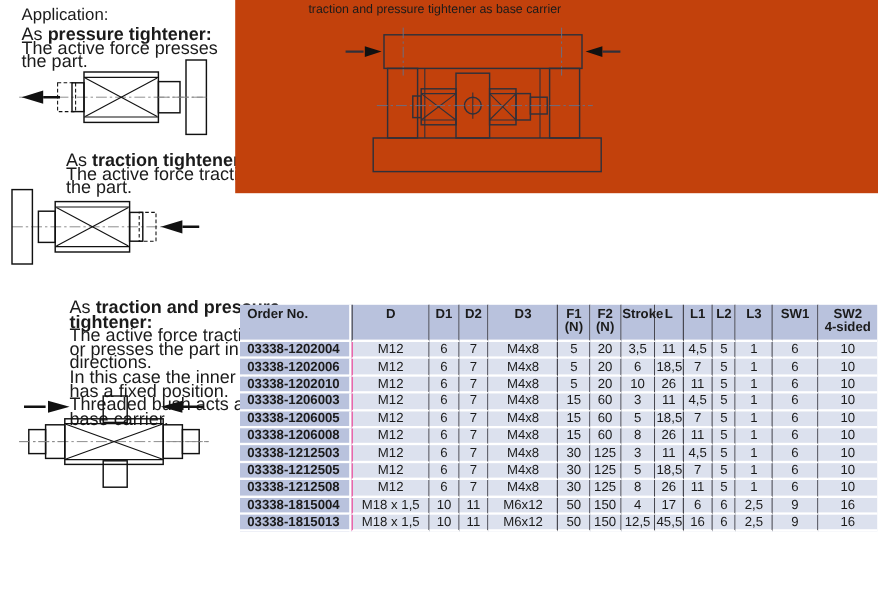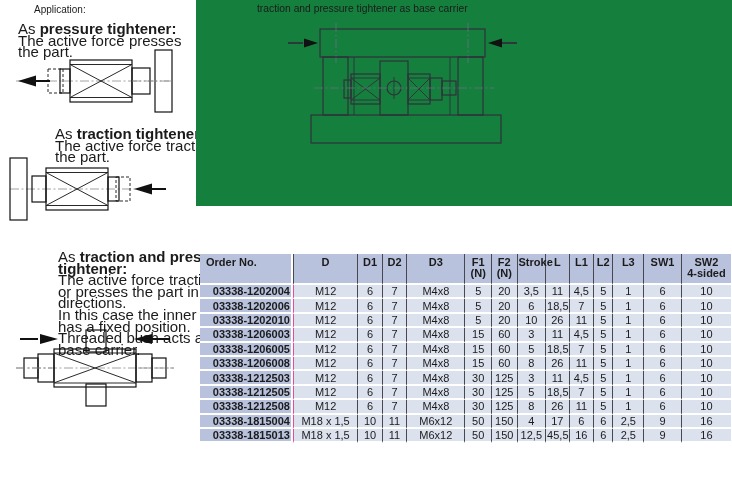--- a/index.html
+++ b/index.html
@@ -2,48 +2,48 @@
 <html><head>
 <meta charset="utf-8">
 <style>
   html,body{margin:0;padding:0;background:#fff;}
   .page{
     position:relative;width:732px;height:491px;background:#fff;overflow:hidden;
     font-family:"Liberation Sans",sans-serif;color:#1b1b1b;
   }
   
   .left-col{position:absolute;left:18px;top:4px;width:180px;height:480px;}
-  .app-label{position:absolute;left:0;top:0;font-size:10px;margin-left:16px;}
+  .app-label{position:absolute;left:0;top:0;font-size:14px;}
   .sec{position:absolute;left:0;width:180px;font-size:15px;line-height:11.6px;}
   .sec p{margin:0;}
   .sec .ttl b{font-weight:bold;}
   .dia{position:absolute;}
   
-  .blue-panel{position:absolute;left:196px;top:0;width:536px;height:206px;background:#15803d;}
+  .blue-panel{position:absolute;left:196px;top:0;width:536px;height:161px;background:#c2410c;}
   .panel-caption{position:absolute;left:61px;top:3px;font-size:10.3px;color:#1b1b1b;}
   .main-dia{position:absolute;left:82px;top:22px;}
   
   .tbl-wrap{position:absolute;left:200px;top:254px;width:532px;}
   table.tbl{border-collapse:separate;border-spacing:0;table-layout:fixed;width:531px;font-size:11px;}
   table.tbl th{
     background:#b9c2dd;font-weight:bold;vertical-align:top;text-align:center;
     padding:3px 1px 0 1px;height:31px;border-bottom:2px solid #fff;
     border-right:1px solid #474750;white-space:pre-line;line-height:11px;box-sizing:border-box;
   }
   table.tbl th:first-child{text-align:left;padding-left:6px;border-right:2px solid #fff;}
   table.tbl th:nth-child(2){border-left:1px solid #474750;}
   table.tbl th:last-child{border-right:none;}
   table.tbl td{
     background:#dce1ee;text-align:center;vertical-align:middle;height:14.4px;
     border-bottom:2px solid #fff;border-right:1px solid #474750;
     padding:0 1px;box-sizing:border-box;line-height:10px;
   }
   table.tbl td:last-child{border-right:none;}
   table.tbl td.order{
-    background:#b9c2dd;font-weight:bold;text-align:right;padding-left:6px;
+    background:#b9c2dd;font-weight:bold;text-align:left;padding-left:6px;
     border-right:2px solid #fff;
     margin-left:48px;
   }
   table.tbl td.first-data{border-left:1px solid #ec4899;}
   
   svg .ln{stroke:#111;stroke-width:1.2;fill:none;}
   svg .lnthin{stroke:#111;stroke-width:0.9;fill:none;}
   svg .cl{stroke:#8a8a8a;stroke-width:0.8;fill:none;stroke-dasharray:9 2.5 2 2.5;}
   svg .blk{fill:#111;stroke:none;}
   .main-dia .ln{stroke:#30303a;}

